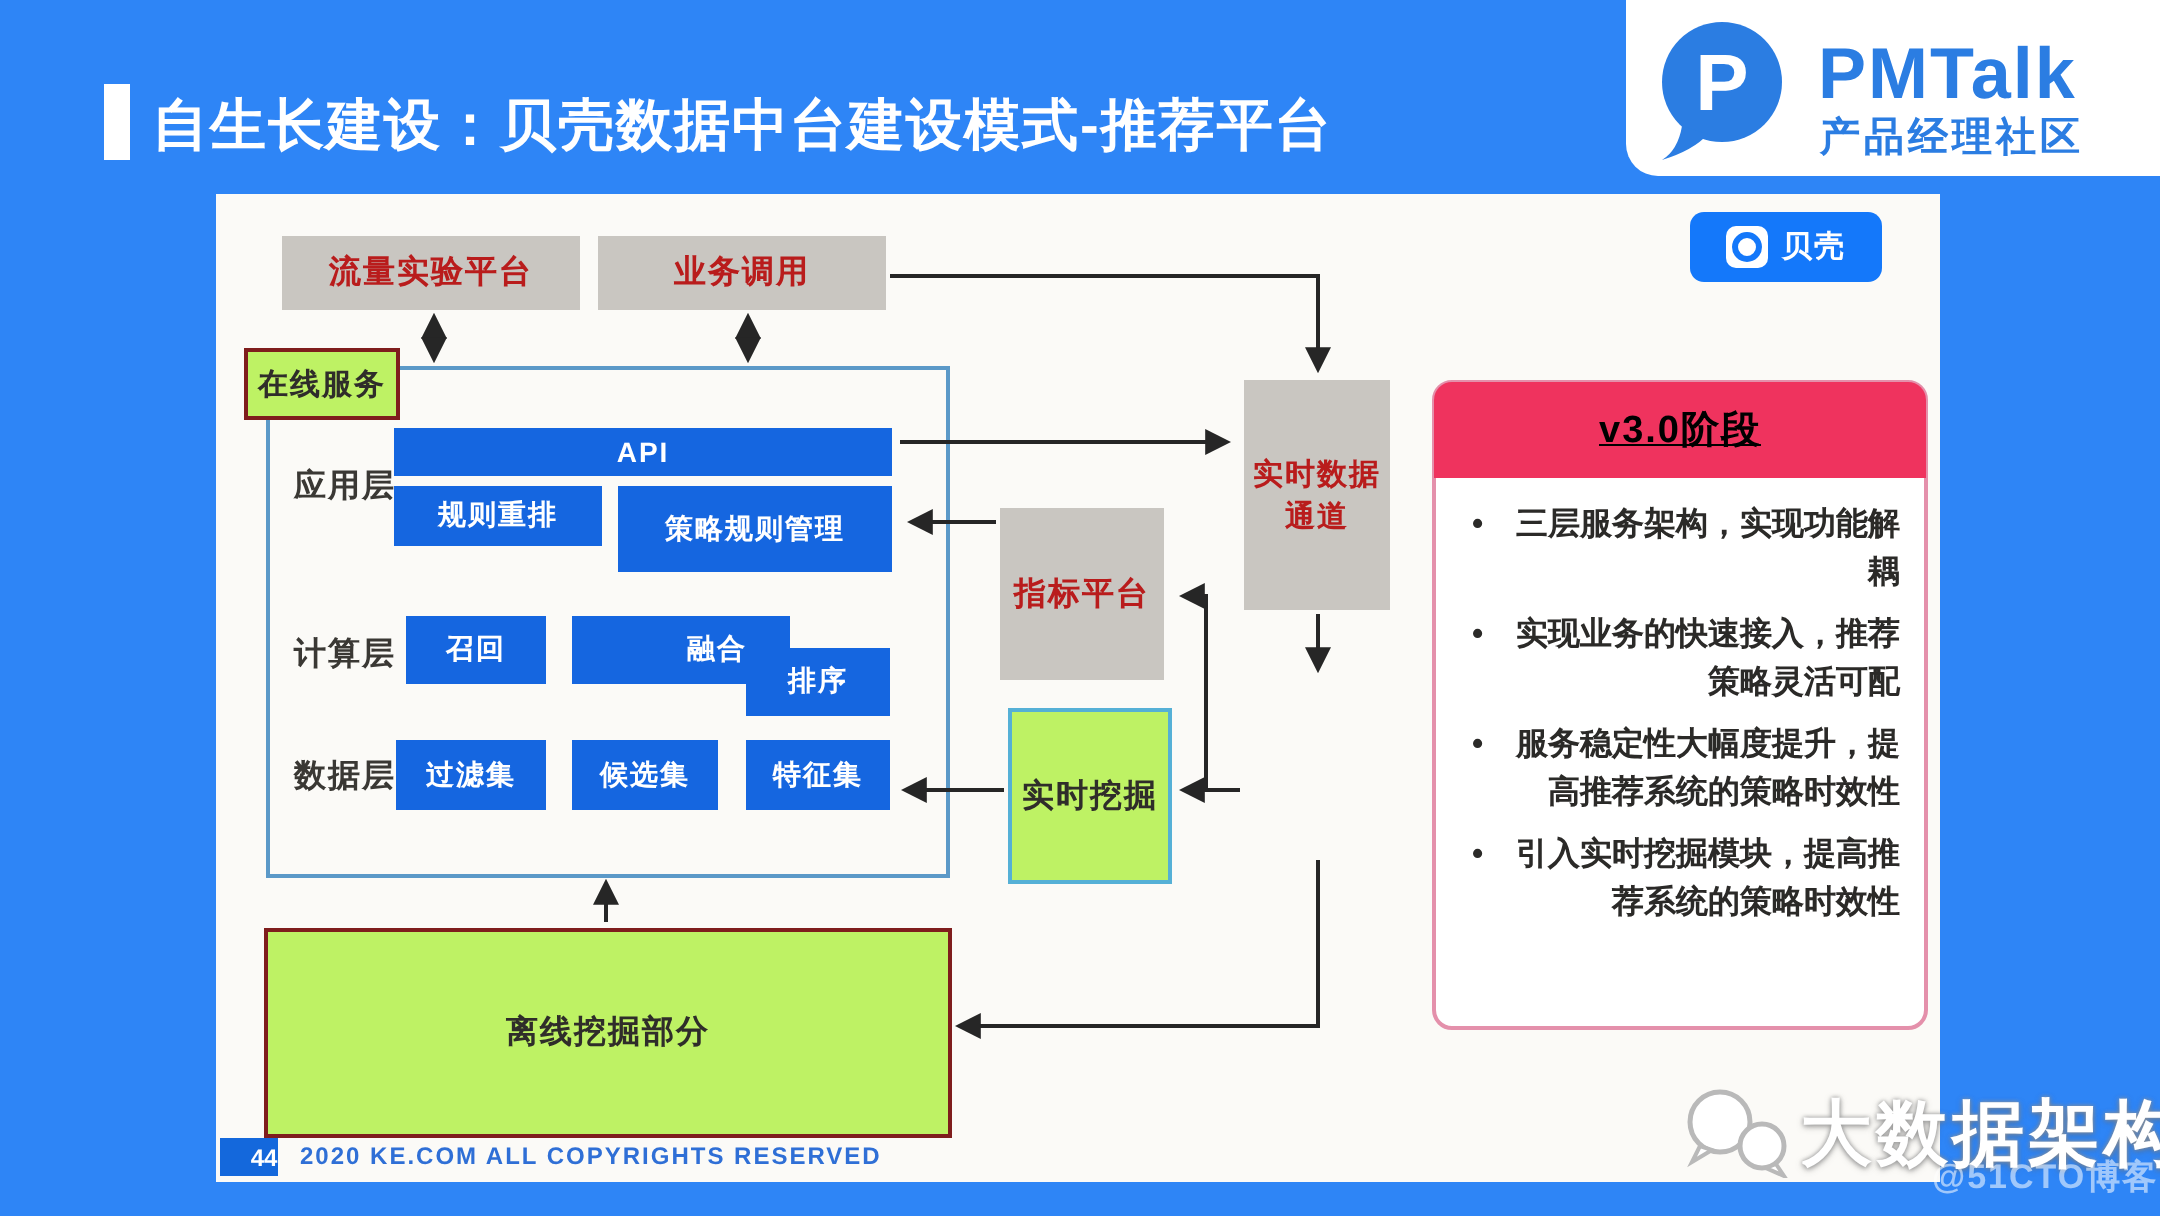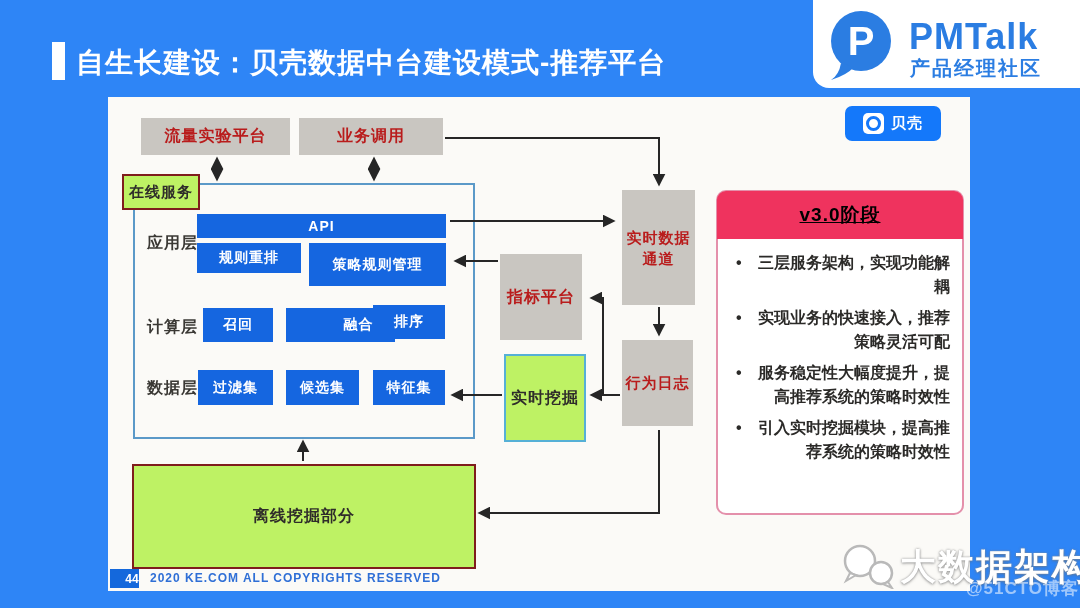--- a/index.html
+++ b/index.html
@@ -32,21 +32,21 @@
   [data-name="node-business-call"]{left:191px;top:21px;width:144px;height:37px;}
   [data-name="online-service-tag"]{left:14px;top:77px;width:74px;height:32px;font-size:15px;z-index:3;}
   [data-name="online-service-container"]{position:absolute;left:25px;top:86px;width:338px;height:252px;border:2px solid #5b99c8;background:transparent;z-index:1;}
   [data-name="app-layer-label"]{left:39px;top:136px;}
   [data-name="node-api"]{left:89px;top:117px;width:249px;height:24px;}
   [data-name="node-rule-rerank"]{left:89px;top:146px;width:104px;height:30px;}
   [data-name="node-strategy-rule-mgmt"]{left:201px;top:146px;width:137px;height:43px;}
   [data-name="compute-layer-label"]{left:39px;top:220px;}
   [data-name="node-recall"]{left:95px;top:211px;width:70px;height:34px;}
   [data-name="node-fusion"]{left:178px;top:211px;width:73px;height:34px;padding-left:36px;}
-  [data-name="node-ranking"]{left:265px;top:208px;width:72px;height:34px;font-family:Liberation Serif, serif;}
+  [data-name="node-ranking"]{left:265px;top:227px;width:72px;height:34px;font-family:Liberation Serif, serif;}
   [data-name="data-layer-label"]{left:39px;top:281px;}
   [data-name="node-filter-set"]{left:90px;top:273px;width:75px;height:35px;}
   [data-name="node-candidate-set"]{left:178px;top:273px;width:73px;height:35px;}
   [data-name="node-feature-set"]{left:265px;top:273px;width:72px;height:35px;}
   [data-name="node-metric-platform"]{left:392px;top:157px;width:82px;height:86px;}
   [data-name="node-realtime-mining"]{left:396px;top:257px;width:78px;height:84px;border-color:#55b0d6;}
   [data-name="node-realtime-data-channel"]{left:514px;top:93px;width:73px;height:115px;font-size:15px;line-height:1.4;}
   [data-name="node-behavior-log"]{left:514px;top:243px;width:71px;height:86px;font-size:15px;}
   [data-name="node-offline-mining"]{left:24px;top:367px;width:340px;height:101px;}
   
@@ -109,21 +109,20 @@
     <div class="blue-node" data-name="node-ranking">排序</div>
 
     <div class="layer-label" data-name="data-layer-label">数据层</div>
     <div class="blue-node" data-name="node-filter-set">过滤集</div>
     <div class="blue-node" data-name="node-candidate-set">候选集</div>
     <div class="blue-node" data-name="node-feature-set">特征集</div>
 
     <div class="gray-node" data-name="node-metric-platform">指标平台</div>
     <div class="outline-node" data-name="node-realtime-mining">实时挖掘</div>
     <div class="gray-node" data-name="node-realtime-data-channel">实时数据通道</div>
-    <div class="gray-node" data-name="node-behavior-log">行为日志</div>
     <div class="outline-node" data-name="node-offline-mining">离线挖掘部分</div>
 
     <div data-name="v3-panel">
       <div data-name="v3-panel-header">v3.0阶段</div>
       <ul data-name="v3-bullet-list">
         <li data-name="v3-bullet">三层服务架构，实现功能解耦</li>
         <li data-name="v3-bullet">实现业务的快速接入，推荐策略灵活可配</li>
         <li data-name="v3-bullet">服务稳定性大幅度提升，提高推荐系统的策略时效性</li>
         <li data-name="v3-bullet">引入实时挖掘模块，提高推荐系统的策略时效性</li>
       </ul>

